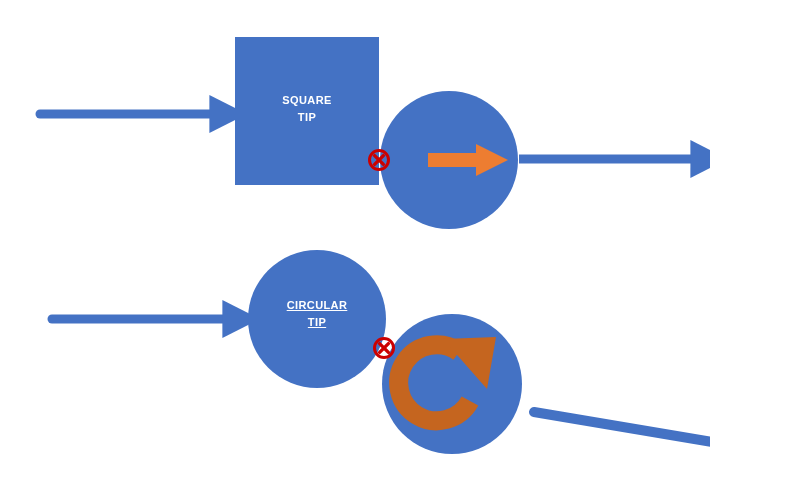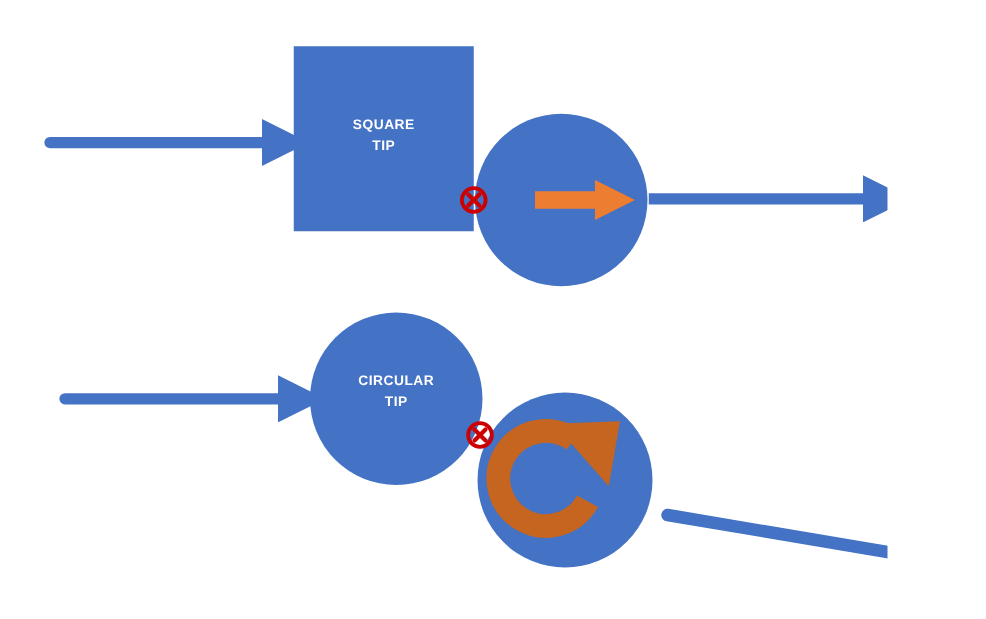--- a/index.html
+++ b/index.html
@@ -38,20 +38,21 @@
   }
   #square-tip-label {
     left: 235px;
     top: 92px;
     width: 144px;
   }
   #circular-tip-label {
     left: 248px;
     top: 297px;
     width: 138px;
+    text-decoration: underline;
   }
 </style>
 </head>
 <body>
 
 <div id="canvas">
 
   <svg id="vector-layer" viewBox="0 0 789 495">
     <defs>
       <marker id="arrowhead-blue" markerWidth="4.2" markerHeight="4.2" refX="1.4" refY="2.1" orient="auto" markerUnits="strokeWidth">

